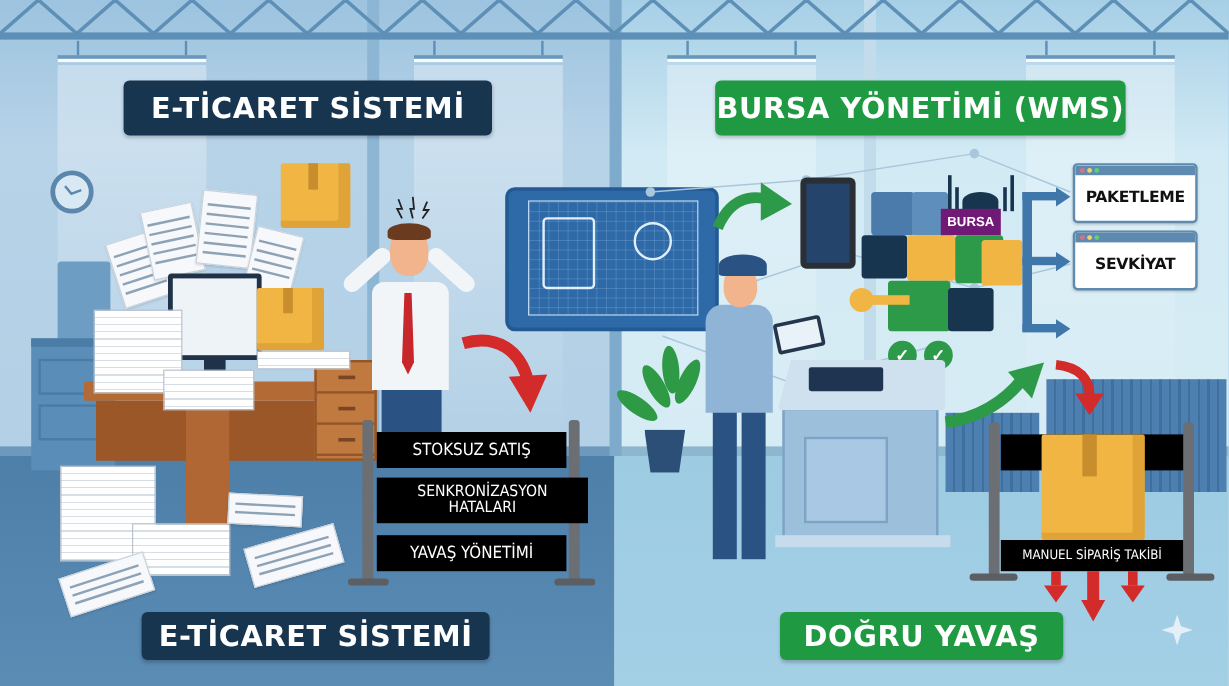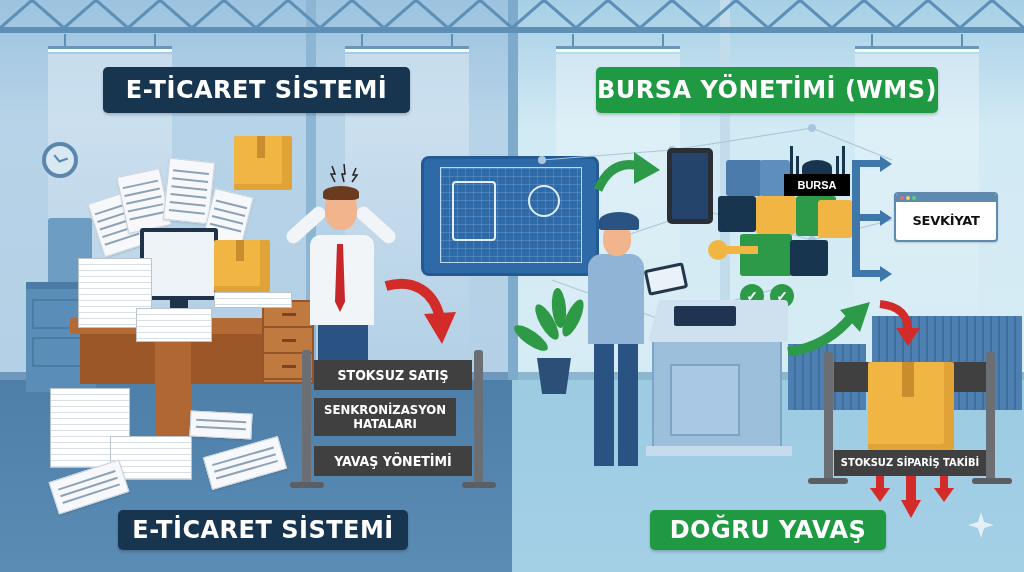--- a/index.html
+++ b/index.html
@@ -83,21 +83,21 @@
     border: 3px solid #245a93; }
   .blueprint .grid { position: absolute; left: 16px; top: 8px; right: 14px; bottom: 10px; border: 1px solid #bcd8f2;
     background-image: linear-gradient(rgba(200,225,250,0.18) 1px, transparent 1px), linear-gradient(90deg, rgba(200,225,250,0.18) 1px, transparent 1px);
     background-size: 8px 8px; }
   .blueprint .rect { position: absolute; left: 28px; top: 22px; width: 44px; height: 60px; border: 2px solid #e1effc; border-radius: 4px; }
   .blueprint .circle { position: absolute; left: 104px; top: 26px; width: 32px; height: 32px; border: 2px solid #e1effc; border-radius: 50%; }
 
   
   .post { position: absolute; width: 9px; background: #6b6e72; border-radius: 3px; }
   .post-base { position: absolute; height: 6px; background: #5b5e62; border-radius: 3px; }
-  .sign-red { position: absolute; background: #404040; color: #fff; font-weight: bold; text-align: center;
+  .sign-red { position: absolute; background: #000000; color: #fff; font-weight: normal; text-align: center;
     font-family: "DejaVu Sans Condensed", "DejaVu Sans", sans-serif; line-height: 1.05; display: flex; align-items: center; justify-content: center; }
 
   
   .worker-head { position: absolute; left: 603px; top: 222px; width: 28px; height: 34px; background:#f1b48d; border-radius: 45%; }
   .worker-cap { position: absolute; left: 599px; top: 212px; width: 40px; height: 18px; background:#2a5384; border-radius: 50% 50% 10% 10%; }
   .worker-body { position: absolute; left: 588px; top: 254px; width: 56px; height: 90px; background: #8fb4d6; border-radius: 14px 14px 0 0; }
   .worker-leg { position: absolute; top: 340px; width: 20px; height: 126px; background: #2a5384; }
   .tablet { position: absolute; left: 646px; top: 266px; width: 40px; height: 26px; background: #23364c; border-radius: 3px; padding: 3px; transform: rotate(-12deg); }
   .tablet div { width: 100%; height: 100%; background: #e9f2f9; }
 
@@ -109,21 +109,21 @@
   .kiosk-base { position: absolute; left: 646px; top: 446px; width: 146px; height: 10px; background: #c6dbeb; }
 
   
   .pot { position: absolute; left: 537px; top: 358px; width: 34px; height: 36px; background: #2c4f78; clip-path: polygon(0 0, 100% 0, 85% 100%, 15% 100%); }
   .leaf { position: absolute; width: 14px; height: 40px; background: #2f9a45; border-radius: 50%; }
 
   
   .device { position: absolute; left: 667px; top: 148px; width: 46px; height: 76px; background: #2a2f35; border-radius: 5px; padding: 5px; }
   .device div { width: 100%; height: 100%; background: #25446c; }
   .puzzle { position: absolute; border-radius: 3px; }
-  .city-tag { position: absolute; left: 784px; top: 174px; width: 66px; height: 22px; background: #000000; color: #fff; font-weight: bold; font-size: 11px;
+  .city-tag { position: absolute; left: 784px; top: 174px; width: 50px; height: 22px; background: #701a75; color: #fff; font-weight: bold; font-size: 11px;
     display: flex; align-items: center; justify-content: center; }
   .minaret { position: absolute; width: 3px; background:#183550; }
   .key { position: absolute; left: 708px; top: 240px; width: 20px; height: 20px; border-radius: 50%; background: #f0b543; }
   .key-shaft { position: absolute; left: 724px; top: 246px; width: 34px; height: 8px; background: #f0b543; }
   .check { position: absolute; width: 24px; height: 24px; border-radius: 50%; background: #2c9a48; color: #fff; font-size: 14px; font-weight: bold;
     display: flex; align-items: center; justify-content: center; }
 
   
   .green-arrow { position: absolute; }
 
@@ -289,21 +289,21 @@
     <div class="grid"></div>
     <div class="rect"></div>
     <div class="circle"></div>
   </div>
 
   <div class="post" style="left:302px; top:350px; height:136px;"></div>
   <div class="post" style="left:474px; top:350px; height:136px;"></div>
   <div class="post-base" style="left:290px; top:482px; width:34px;"></div>
   <div class="post-base" style="left:462px; top:482px; width:34px;"></div>
   <div class="sign-red" style="left:314px; top:360px; width:158px; height:30px; font-size:14px;">STOKSUZ SATIŞ</div>
-  <div class="sign-red" style="left:314px; top:398px; width:142px; height:38px; font-size:13px; padding:16px 6px;">SENKRONİZASYON HATALARI</div>
+  <div class="sign-red" style="left:314px; top:398px; width:176px; height:38px; font-size:13px; padding:16px 6px;">SENKRONİZASYON HATALARI</div>
   <div class="sign-red" style="left:314px; top:446px; width:158px; height:30px; font-size:14px;">YAVAŞ YÖNETİMİ</div>
 
   <div class="badge badge-dark" style="left:118px; top:510px; width:290px; height:40px; font-size:24px;">E-TİCARET SİSTEMİ</div>
 
   <svg style="position:absolute; left:512px; top:120px;" width="512" height="260" viewBox="0 0 512 260">
     <g stroke="#a9c7dc" stroke-width="1.2" fill="none">
       <line x1="30" y1="40" x2="160" y2="30"></line>
         <line x1="160" y1="30" x2="300" y2="8"></line>
         <line x1="300" y1="8" x2="380" y2="40"></line>
       <line x1="100" y1="120" x2="190" y2="90"></line>
@@ -383,40 +383,48 @@
   </svg>
 
   <div class="flow-line" style="left:852px; top:160px; width:8px; height:116px;"></div>
   <div class="flow-line" style="left:852px; top:160px; width:30px; height:7px;"></div>
   <div class="flow-line" style="left:852px; top:214px; width:30px; height:7px;"></div>
   <div class="flow-line" style="left:852px; top:270px; width:30px; height:7px;"></div>
   <div class="flow-head" style="left:880px; top:156px;"></div>
   <div class="flow-head" style="left:880px; top:210px;"></div>
   <div class="flow-head" style="left:880px; top:266px;"></div>
 
+  <div class="card" style="top:136px;">
+    <div class="card-bar">
+        <span style="left:4px;background:#e46d7a"></span>
+        <span style="left:10px;background:#f0d26a"></span>
+        <span style="left:16px;background:#5fcf7d"></span>
+      </div>
+    <div class="card-text" style="height:38px;">PAKETLEME</div>
+  </div>
   <div class="card" style="top:192px;">
     <div class="card-bar">
         <span style="left:4px;background:#e46d7a"></span>
         <span style="left:10px;background:#f0d26a"></span>
         <span style="left:16px;background:#5fcf7d"></span>
       </div>
     <div class="card-text" style="height:38px;border-radius:13px;">SEVKİYAT</div>
   </div>
 
   <svg style="position:absolute; left:876px; top:300px;" width="50" height="50" viewBox="0 0 50 50">
     <path d="M4 4 C 24 6, 32 16, 32 30" stroke="#d32a2a" stroke-width="8" fill="none"></path>
     <polygon points="20,28 44,28 32,46" fill="#d32a2a"></polygon>
   </svg>
   <div class="post" style="left:824px; top:352px; height:128px;"></div>
   <div class="post" style="left:986px; top:352px; height:128px;"></div>
   <div class="post-base" style="left:808px; top:478px; width:40px;"></div>
   <div class="post-base" style="left:972px; top:478px; width:40px;"></div>
   <div class="sign-red" style="left:834px; top:362px; width:152px; height:30px;"></div>
   <div class="box" style="left:868px; top:362px; width:86px; height:88px;"></div>
-  <div class="sign-red" style="left:834px; top:450px; width:152px; height:26px; font-size:11px;">STOKSUZ SİPARİŞ TAKİBİ</div>
+  <div class="sign-red" style="left:834px; top:450px; width:152px; height:26px; font-size:11px;">MANUEL SİPARİŞ TAKİBİ</div>
 
   <div class="down-arrow" style="left:876px; top:476px; width:8px; height:12px;"></div>
   <div class="down-arrow-head" style="left:870px; top:488px;"></div>
   <div class="down-arrow" style="left:906px; top:476px; width:10px; height:24px;"></div>
   <div class="down-arrow-head" style="left:901px; top:500px; border-left-width:10px; border-right-width:10px; border-top-width:18px;"></div>
   <div class="down-arrow" style="left:940px; top:476px; width:8px; height:12px;"></div>
   <div class="down-arrow-head" style="left:934px; top:488px;"></div>
 
   <div class="badge badge-green" style="left:650px; top:510px; width:236px; height:40px; font-size:24px;">DOĞRU YAVAŞ</div>
 

